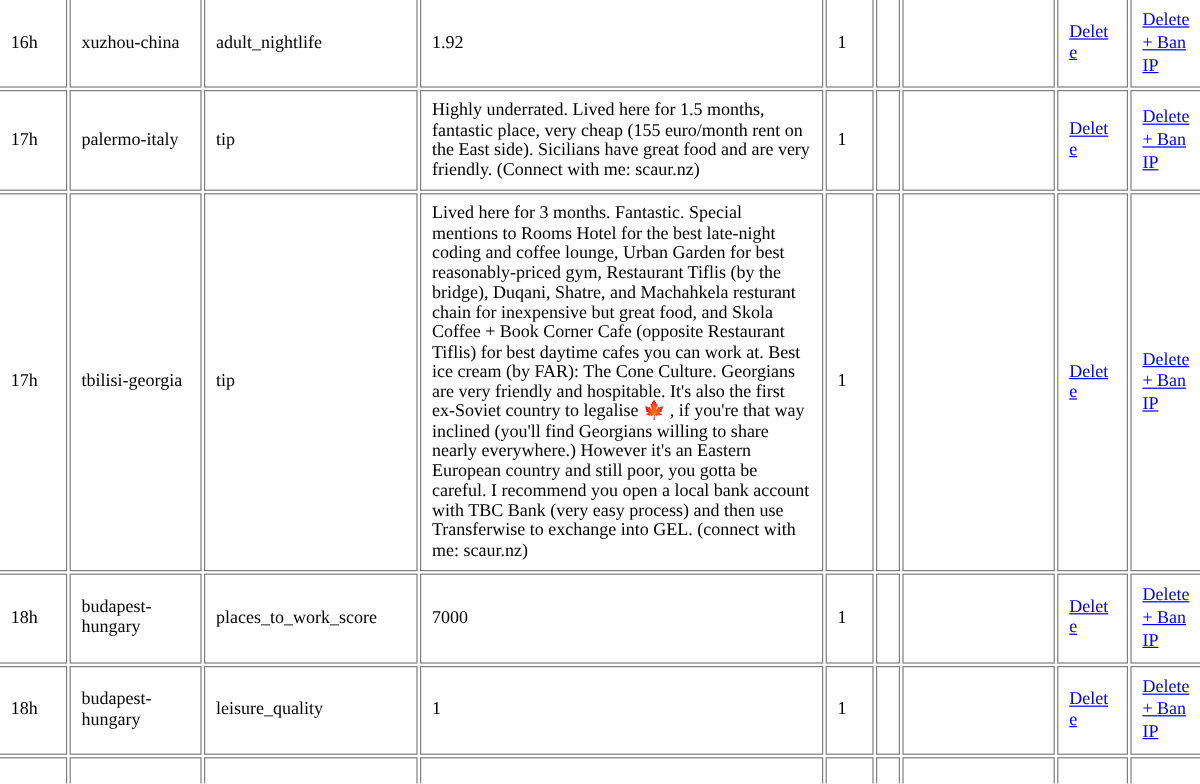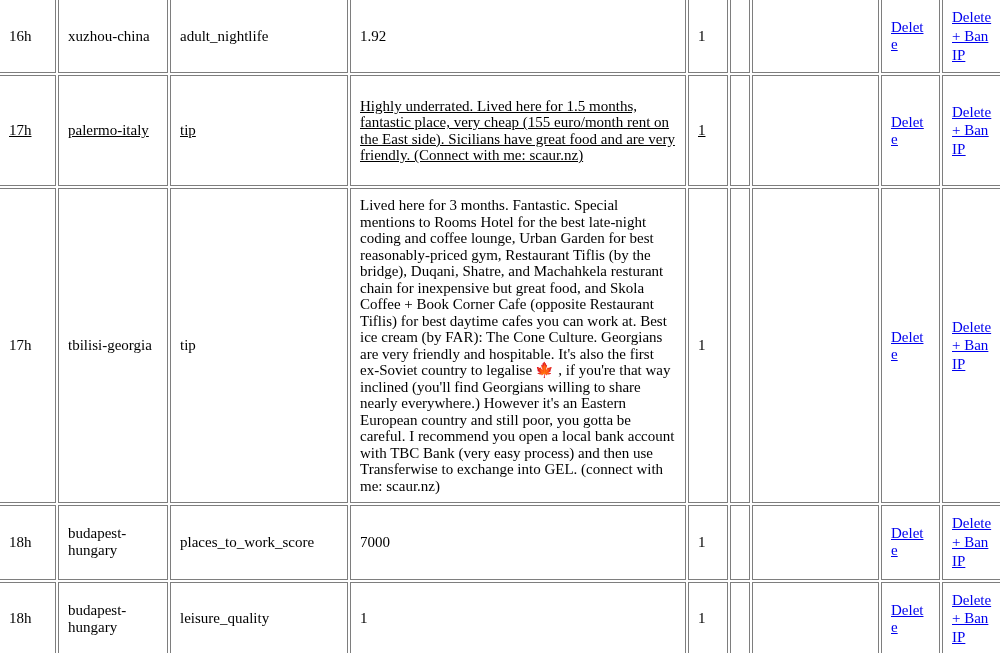--- a/index.html
+++ b/index.html
@@ -36,21 +36,21 @@
     background: #ffffff;
   }
   td.value-cell {
     line-height: 1.1;
   }
   td.action-ban-cell {
     padding-right: 22px;
     line-height: 1.25;
   }
   tr.r0 td { height: 68px; }
-  tr.r1 td { height: 111px; text-decoration: underline; }
+  tr.r1 td { height: 84px; }
   tr.r2 td { height: 273px; margin-left: 20px; }
   tr.r3 td { height: 73px; }
   tr.r4 td { height: 68px; }
   tr.r5 td { height: 92px; }
   a.tbl-link {
     color: #0000EE;
     text-decoration: underline;
     cursor: pointer;
   }
 </style>

